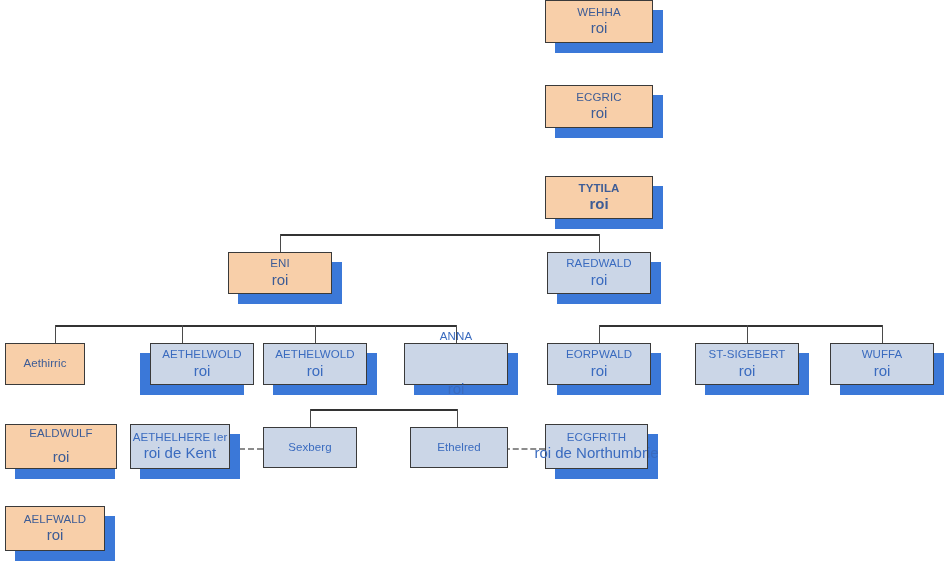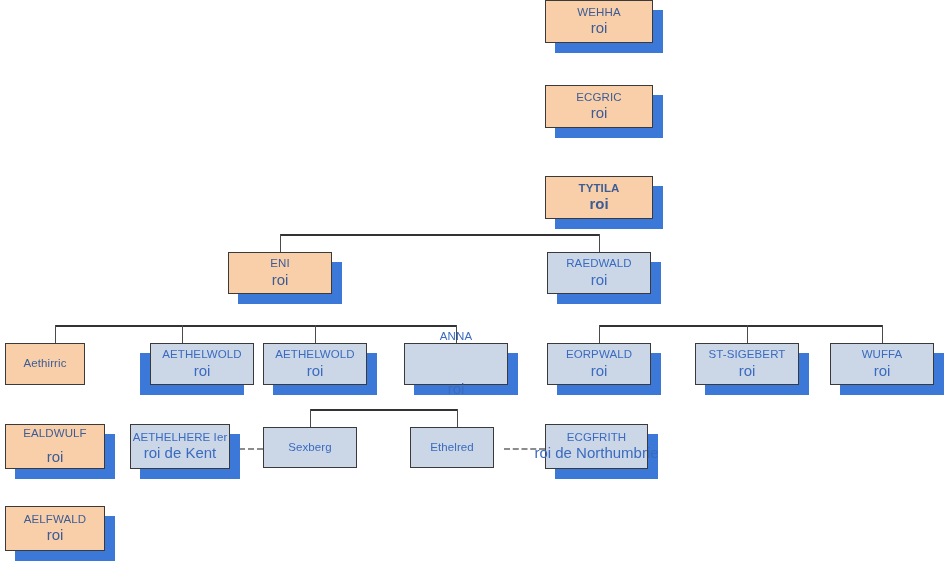--- a/index.html
+++ b/index.html
@@ -155,33 +155,33 @@
       <div class="node blue" style="left: 695px; top: 343px; width: 104px; height: 42px;">
         <div class="nm">ST-SIGEBERT</div>
         <div class="sub">roi</div>
       </div>
       <div class="shadow" style="left: 840px; top: 353px; width: 104px; height: 42px;"></div>
       <div class="node blue" style="left: 830px; top: 343px; width: 104px; height: 42px;">
         <div class="nm">WUFFA</div>
         <div class="sub">roi</div>
       </div>
       <div class="shadow" style="left: 15px; top: 434px; width: 100px; height: 45px;"></div>
-      <div class="node peach" style="left: 5px; top: 424px; width: 100px; height: 45px; gap: 8px;">
+      <div class="node peach" style="left: 5px; top: 424px; width: 112px; height: 45px; gap: 8px;">
         <div class="nm">EALDWULF</div>
         <div class="sub">roi</div>
       </div>
       <div class="shadow" style="left: 140px; top: 434px; width: 100px; height: 45px;"></div>
       <div class="node blue" style="left: 130px; top: 424px; width: 100px; height: 45px;">
         <div class="nm">AETHELHERE Ier</div>
         <div class="sub">roi de Kent</div>
       </div>
       <div class="node blue" style="left: 263px; top: 427px; width: 94px; height: 41px;">
         <div class="nm">Sexberg</div>
       </div>
-      <div class="node blue" style="left: 410px; top: 427px; width: 84px; height: 41px;">
+      <div class="node blue" style="left: 410px; top: 427px; width: 98px; height: 41px;">
         <div class="nm">Ethelred</div>
       </div>
       <div class="shadow" style="left: 555px; top: 434px; width: 103px; height: 45px;"></div>
       <div class="node blue" style="left: 545px; top: 424px; width: 103px; height: 45px;">
         <div class="nm">ECGFRITH</div>
         <div class="sub">roi de Northumbrie</div>
       </div>
       <div class="shadow" style="left: 15px; top: 516px; width: 100px; height: 45px;"></div>
       <div class="node peach" style="left: 5px; top: 506px; width: 100px; height: 45px;">
         <div class="nm">AELFWALD</div>

